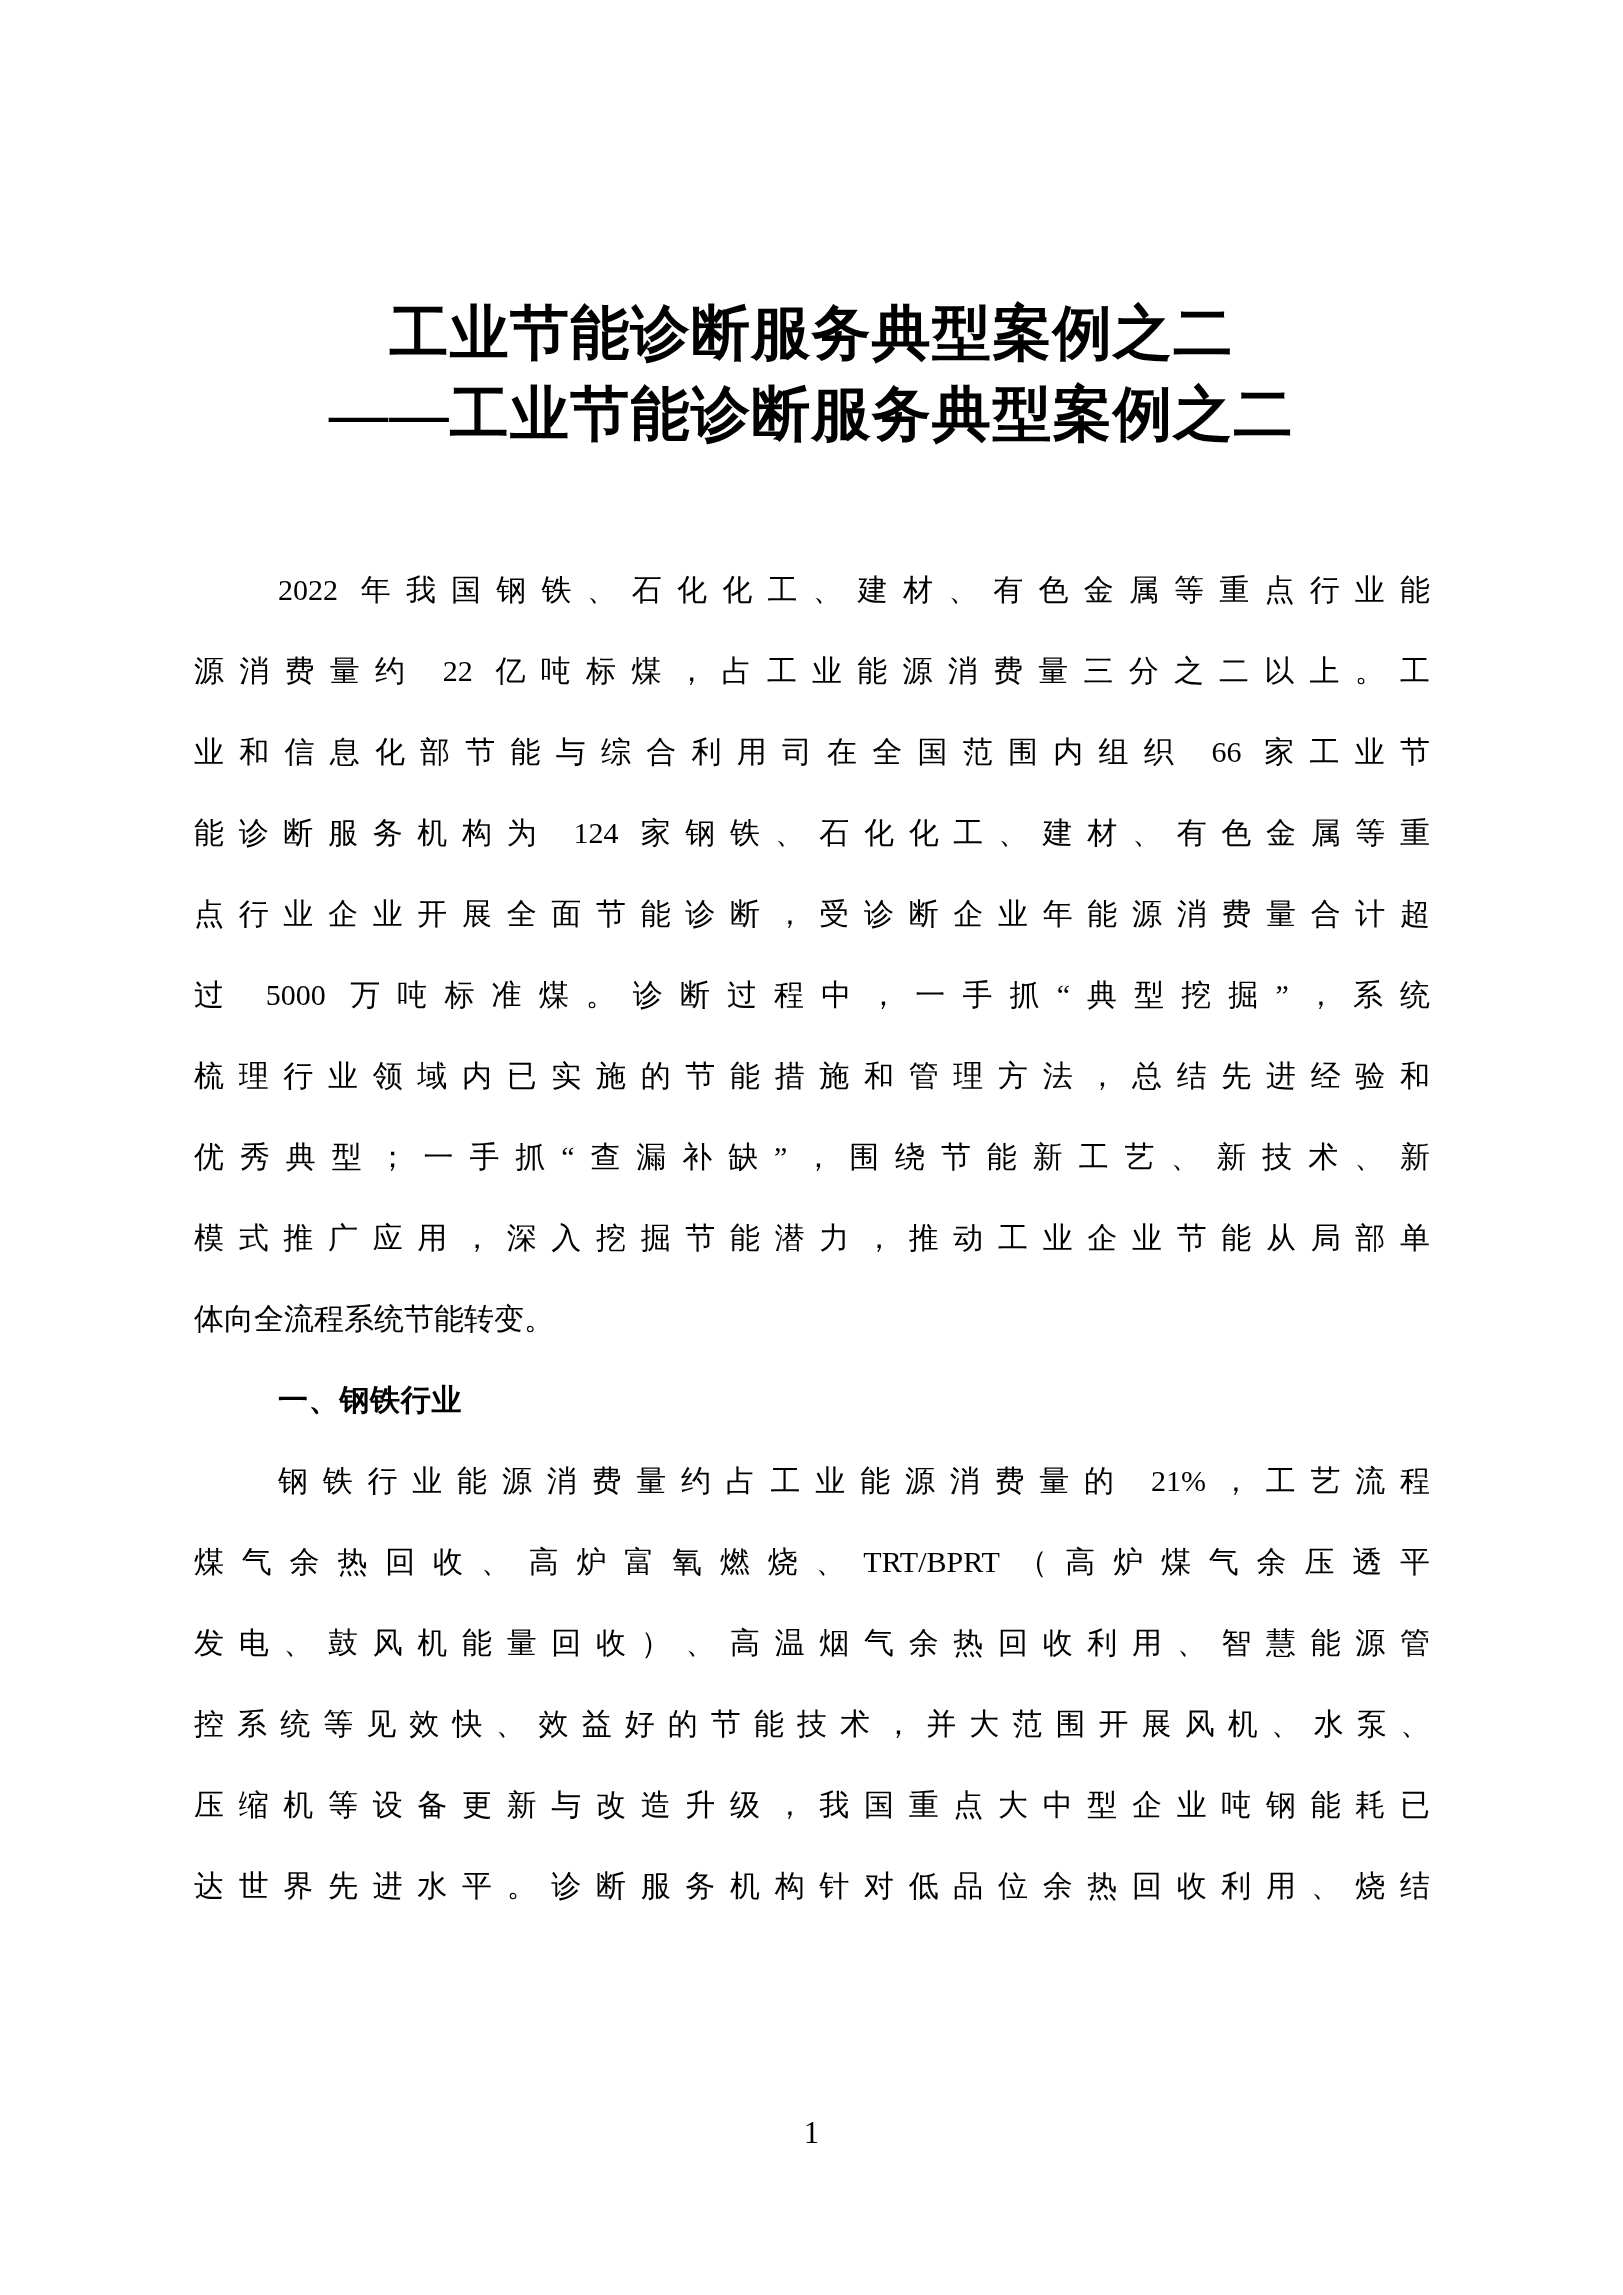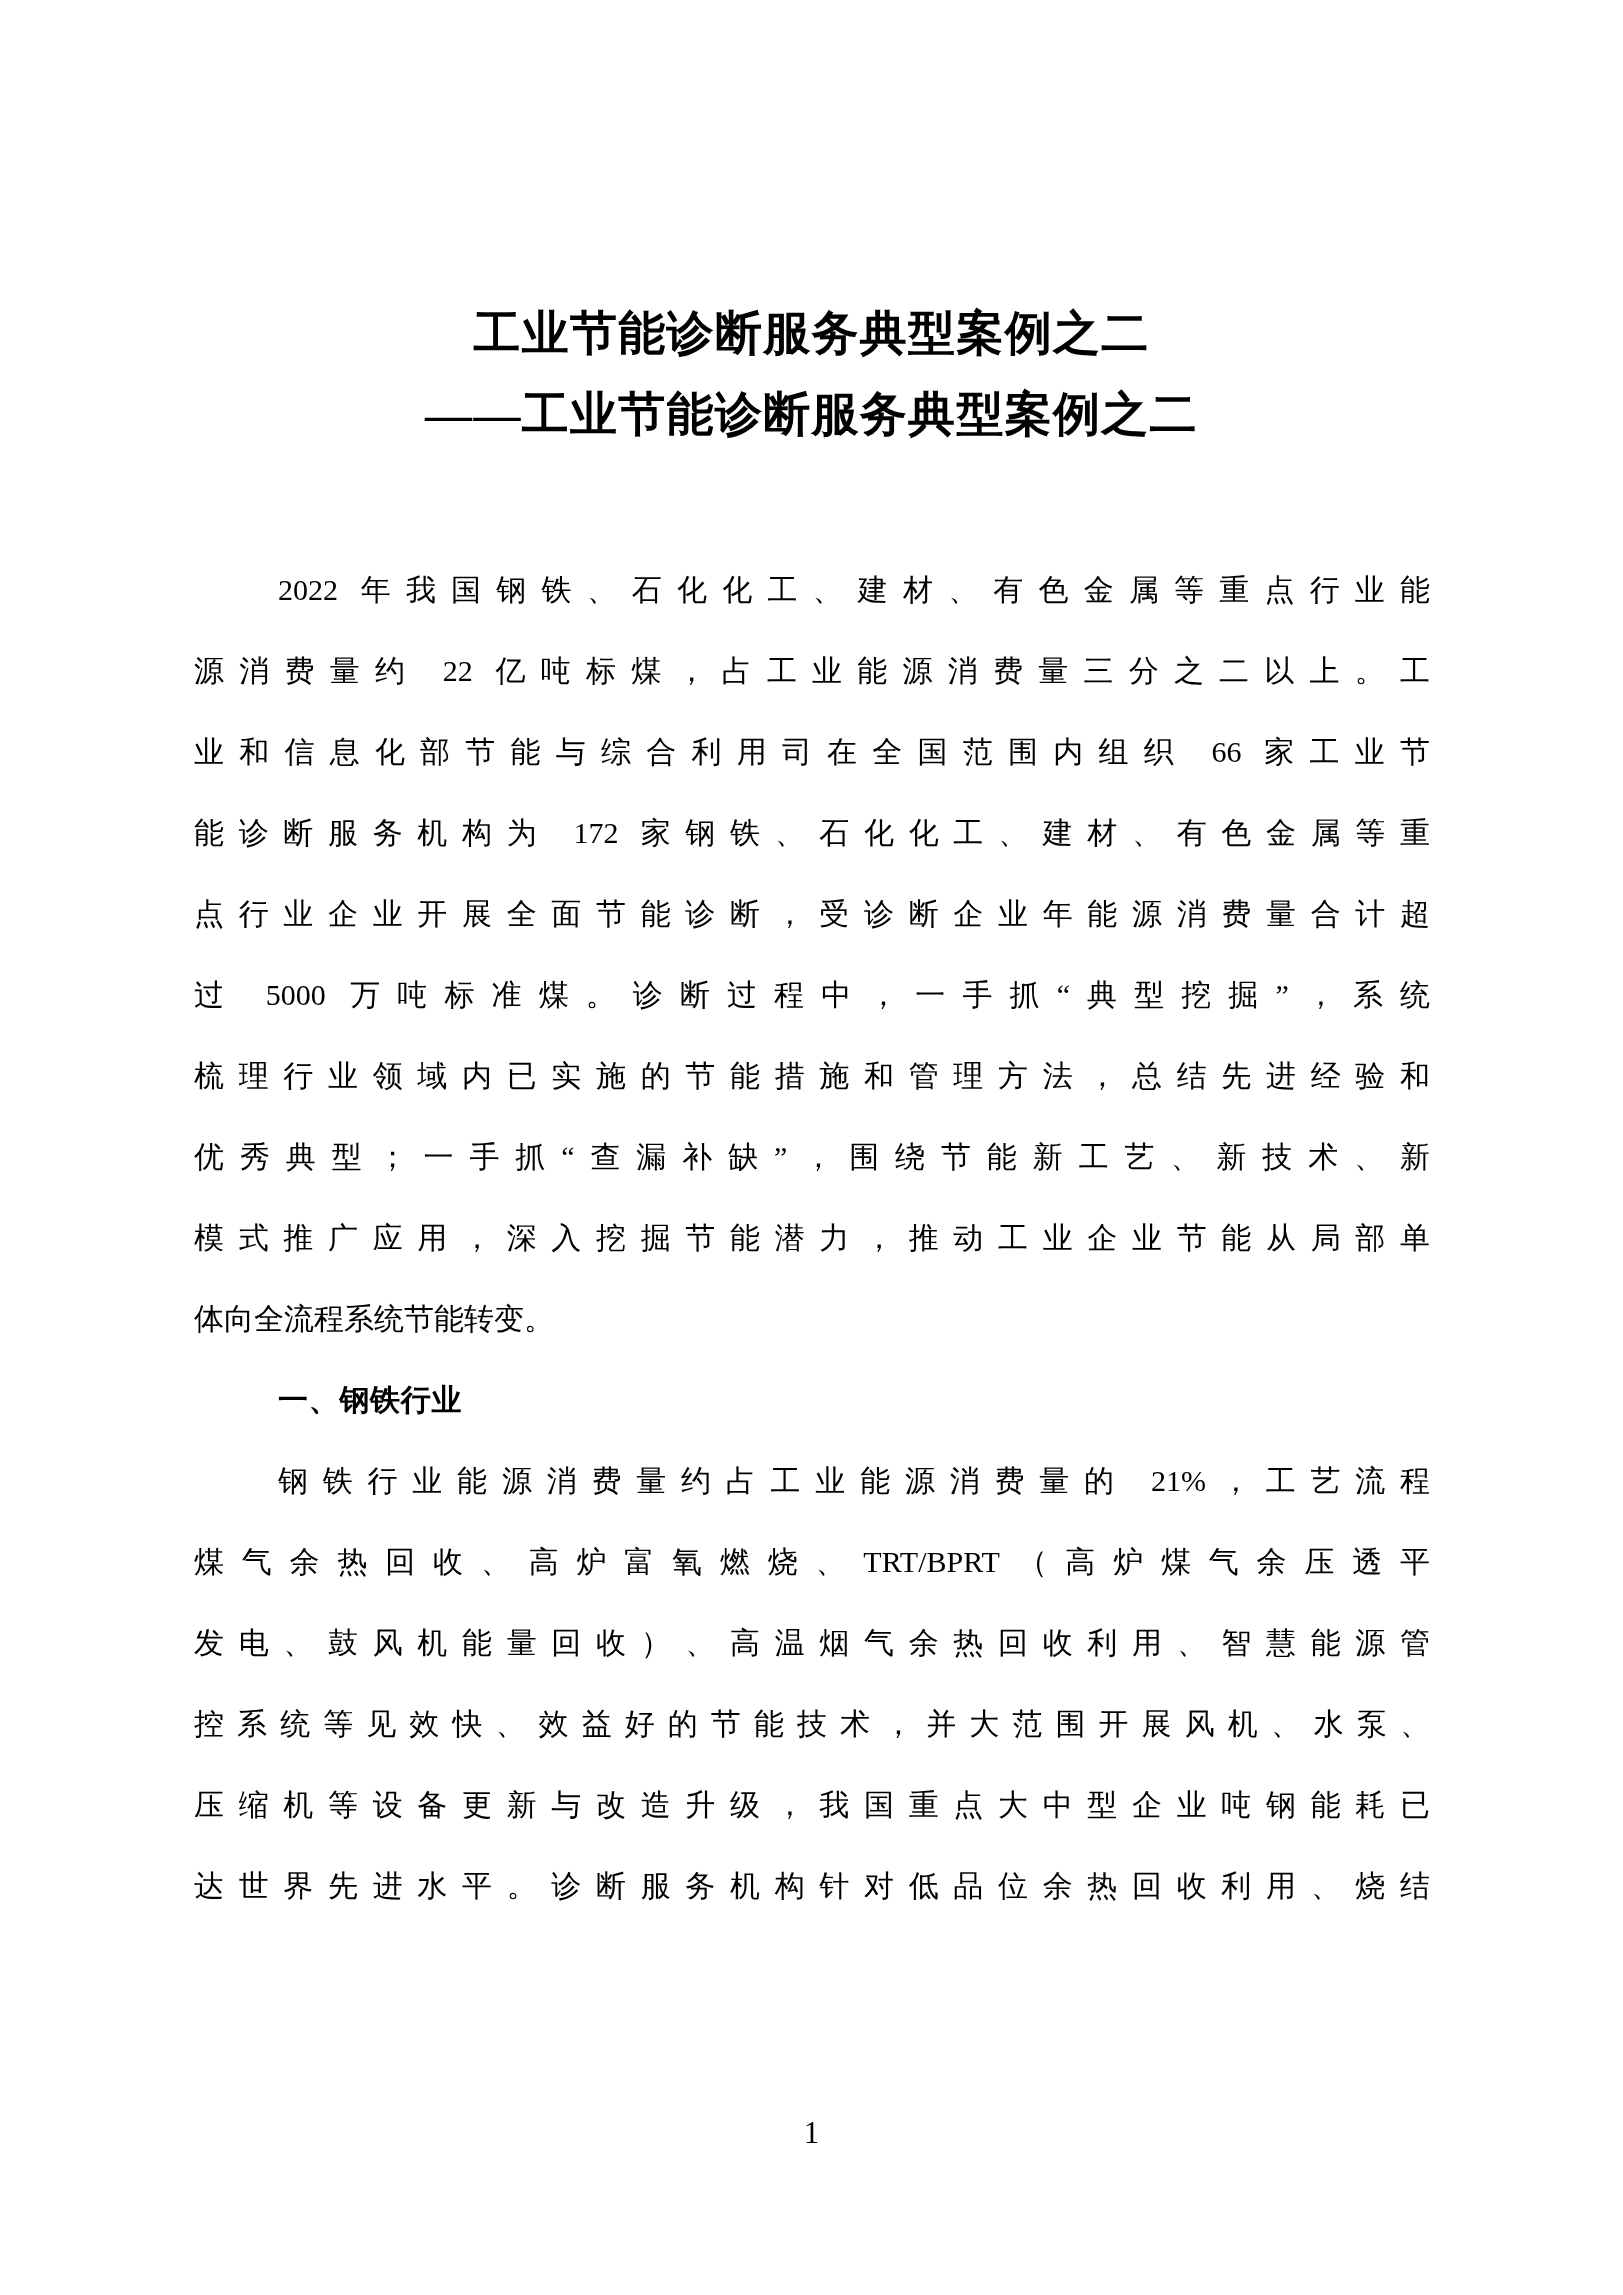--- a/index.html
+++ b/index.html
@@ -16,21 +16,21 @@
     font-family: "Liberation Serif", serif;
     overflow: hidden;
   }
   .title-block {
     position: absolute;
     top: 293px;
     left: 0;
     width: 100%;
     text-align: center;
     font-weight: 700;
-    font-size: 47px;
+    font-size: 59px;
     line-height: 81px;
     letter-spacing: 1.3px;
   }
   .content {
     position: absolute;
     top: 549px;
     left: 194px;
     width: 1236px;
     font-size: 30px;
     line-height: 81px;
@@ -71,21 +71,21 @@
   <div class="title-block">
     <div class="title-line">工业节能诊断服务典型案例之二</div>
     <div class="title-line">——工业节能诊断服务典型案例之二</div>
   </div>
 
   <div class="content">
 
     <div class="line full indent">2022 年我国钢铁、石化化工、建材、有色金属等重点行业能</div>
     <div class="line full">源消费量约 22 亿吨标煤，占工业能源消费量三分之二以上。工</div>
     <div class="line full">业和信息化部节能与综合利用司在全国范围内组织 66 家工业节</div>
-    <div class="line full">能诊断服务机构为 172 家钢铁、石化化工、建材、有色金属等重</div>
+    <div class="line full">能诊断服务机构为 124 家钢铁、石化化工、建材、有色金属等重</div>
     <div class="line full">点行业企业开展全面节能诊断，受诊断企业年能源消费量合计超</div>
     <div class="line full">过 5000 万吨标准煤。诊断过程中，一手抓“典型挖掘”，系统</div>
     <div class="line full">梳理行业领域内已实施的节能措施和管理方法，总结先进经验和</div>
     <div class="line full">优秀典型；一手抓“查漏补缺”，围绕节能新工艺、新技术、新</div>
     <div class="line full">模式推广应用，深入挖掘节能潜力，推动工业企业节能从局部单</div>
     <div class="line">体向全流程系统节能转变。</div>
 
     <div class="line heading indent">一、钢铁行业</div>
 
     <div class="line full indent">钢铁行业能源消费量约占工业能源消费量的 21%，工艺流程</div>

